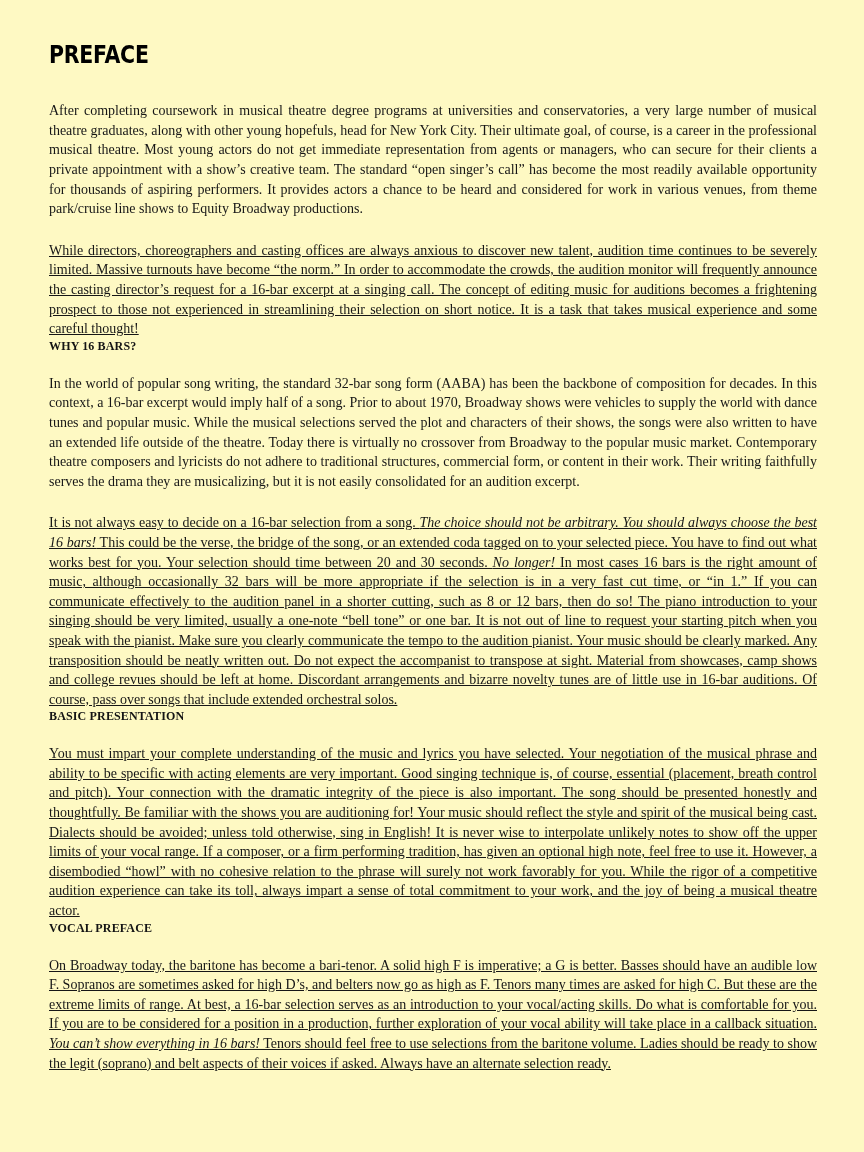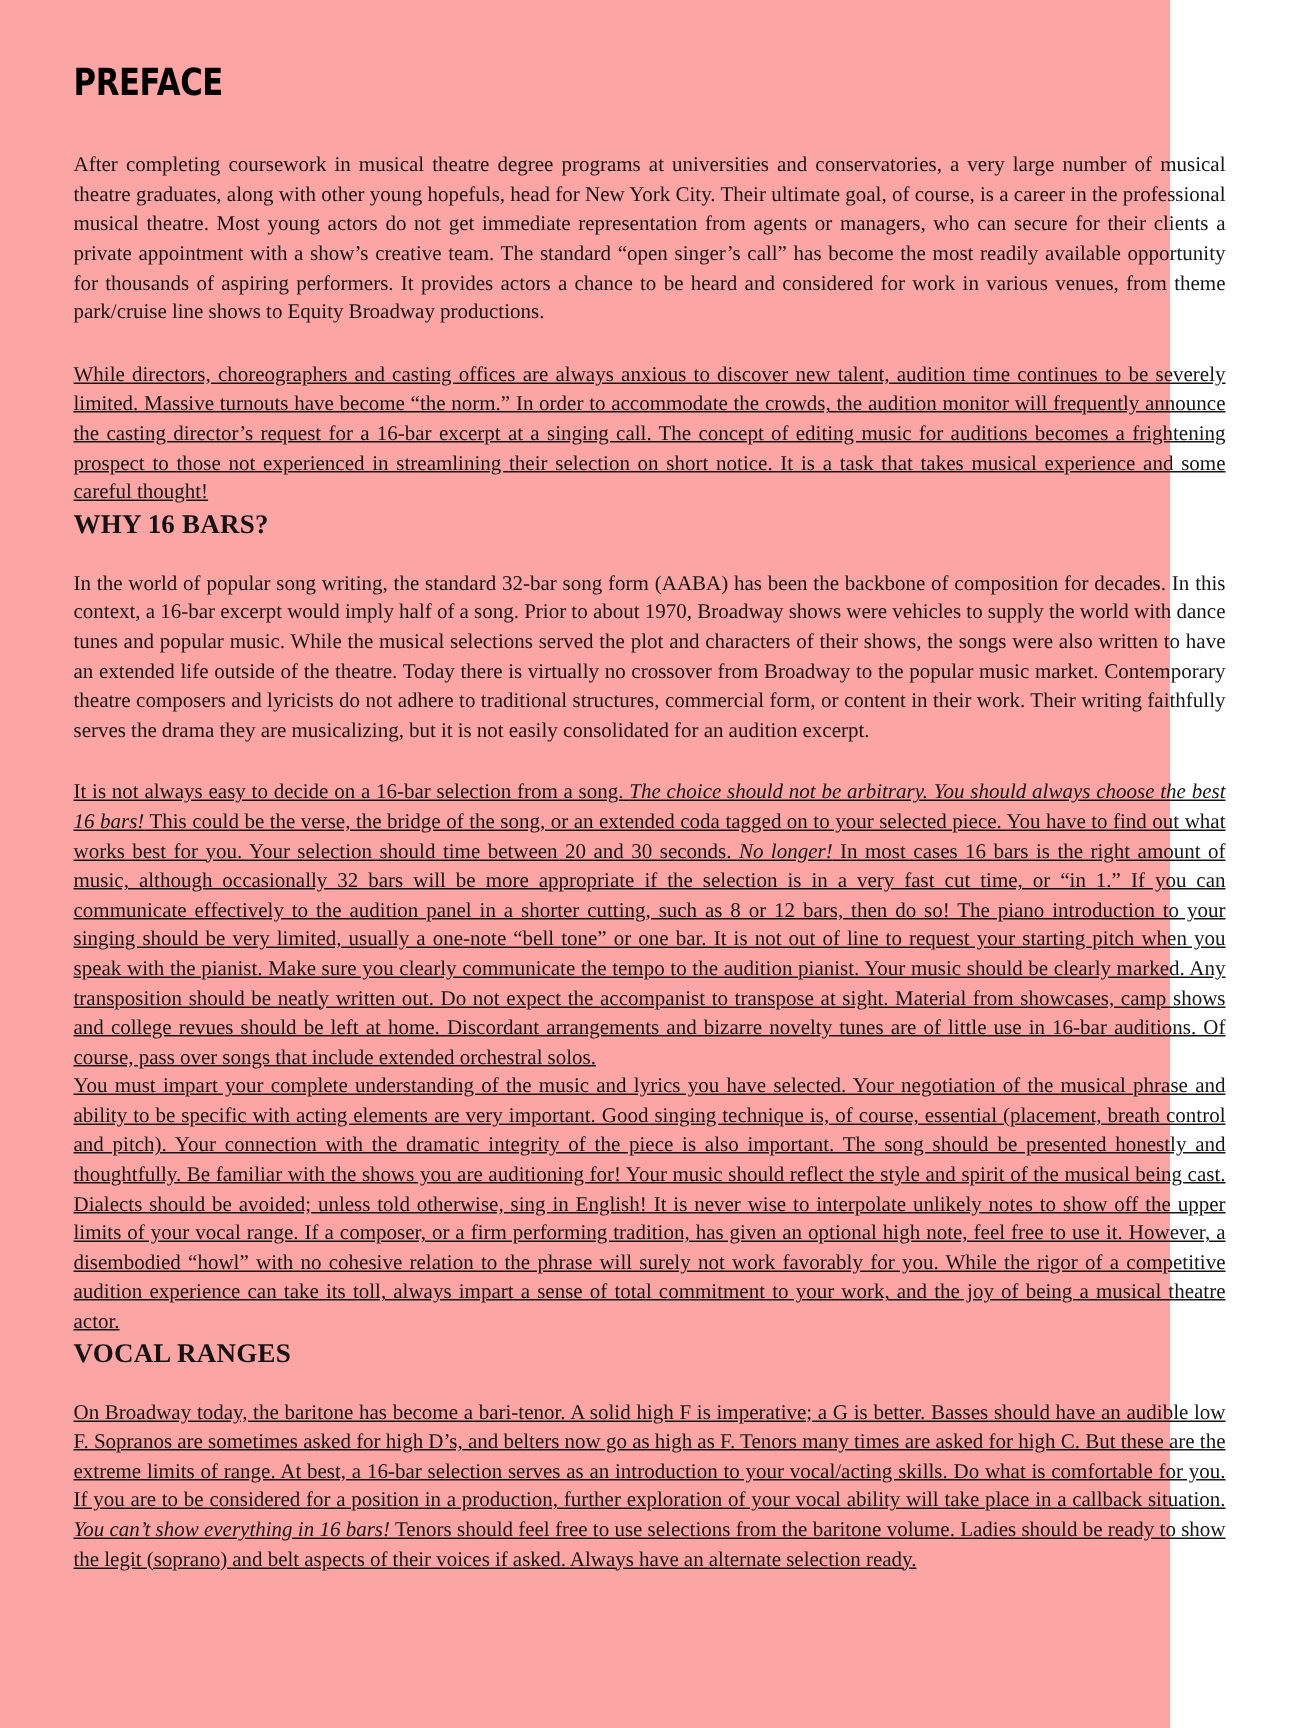--- a/index.html
+++ b/index.html
@@ -9,23 +9,23 @@
   body {
     width: 864px;
     height: 1152px;
     background: #ffffff;
     font-family: "Liberation Serif", "DejaVu Serif", serif;
     color: #1a1a1a;
     overflow: hidden;
   }
   .page {
     position: relative;
-    width: 780px;
+    width: 864px;
     height: 1152px;
-    background: #fca5a5;
+    background: #fef9c3;
     box-sizing: border-box;
   }
   .content {
     position: absolute;
     left: 49px;
     top: 42px;
     width: 768px;
   }
   .doc-title {
     font-family: "DejaVu Sans", "Liberation Sans", sans-serif;
@@ -34,21 +34,21 @@
     letter-spacing: -0.3px;
     line-height: 1.05;
     margin: 0 0 33px 0;
     color: #000000;
     transform: scaleX(0.82);
     transform-origin: left center;
   }
   .section-heading {
     font-family: "Liberation Serif", "DejaVu Serif", serif;
     font-weight: 700;
-    font-size: 18px;
+    font-size: 12px;
     letter-spacing: 0.15px;
     margin: 0 0 20px 0;
     color: #141414;
   }
   p.para {
     font-size: 14px;
     line-height: 19.6px;
     text-align: justify;
     margin: 0 0 22px 0;
     color: #161616;
@@ -77,22 +77,23 @@
         <section class="block">
           <p class="para"><span>After completing coursework in musical theatre degree programs at universities and conservatories, a very large number of musical theatre graduates, along with other young hopefuls, head for New York City. Their ultimate goal, of course, is a career in the professional musical theatre. Most young actors do not get immediate representation from agents or managers, who can secure for their clients a private appointment with a show’s creative team. The standard “open singer’s call” has become the most readily available opportunity for thousands of aspiring performers. It provides actors a chance to be heard and considered for work in various venues, from theme park/cruise line shows to Equity Broadway productions.</span></p>
           <p class="para"><span>While directors, choreographers and casting offices are always anxious to discover new talent, audition time continues to be severely limited. Massive turnouts have become “the norm.” In order to accommodate the crowds, the audition monitor will frequently announce the casting director’s request for a 16-bar excerpt at a singing call. The concept of editing music for auditions becomes a frightening prospect to those not experienced in streamlining their selection on short notice. It is a task that takes musical experience and some careful thought!</span></p>
         </section>
         <section class="block">
           <h2 class="section-heading">WHY 16 BARS?</h2>
           <p class="para"><span>In the world of popular song writing, the standard 32-bar song form (AABA) has been the backbone of composition for decades. In this context, a 16-bar excerpt would imply half of a song. Prior to about 1970, Broadway shows were vehicles to supply the world with dance tunes and popular music. While the musical selections served the plot and characters of their shows, the songs were also written to have an extended life outside of the theatre. Today there is virtually no crossover from Broadway to the popular music market. Contemporary theatre composers and lyricists do not adhere to traditional structures, commercial form, or content in their work. Their writing faithfully serves the drama they are musicalizing, but it is not easily consolidated for an audition excerpt.</span></p>
           <p class="para"><span>It is not always easy to decide on a 16-bar selection from a song. </span><span class="em">The choice should not be arbitrary. You should always choose the best 16 bars!</span><span> This could be the verse, the bridge of the song, or an extended coda tagged on to your selected piece. You have to find out what works best for you. Your selection should time between 20 and 30 seconds. </span><span class="em">No longer!</span><span> In most cases 16 bars is the right amount of music, although occasionally 32 bars will be more appropriate if the selection is in a very fast cut time, or “in 1.” If you can communicate effectively to the audition panel in a shorter cutting, such as 8 or 12 bars, then do so! The piano introduction to your singing should be very limited, usually a one-note “bell tone” or one bar.  It is not out of line to request your starting pitch when you speak with the pianist. Make sure you clearly communicate the tempo to the audition pianist. Your music should be clearly marked. Any transposition should be neatly written out. Do not expect the accompanist to transpose at sight. Material from showcases, camp shows and college revues should be left at home. Discordant arrangements and bizarre novelty tunes are of little use in 16-bar auditions. Of course, pass over songs that include extended orchestral solos.</span></p>
         </section>
         <section class="block">
+          <h2 class="section-heading">BASIC PRESENTATION</h2>
           <p class="para"><span>You must impart your complete understanding of the music and lyrics you have selected. Your negotiation of the musical phrase and ability to be specific with acting elements are very important. Good singing technique is, of course, essential (placement, breath control and pitch). Your connection with the dramatic integrity of the piece is also important. The song should be presented honestly and thoughtfully. Be familiar with the shows you are auditioning for! Your music should reflect the style and spirit of the musical being cast. Dialects should be avoided; unless told otherwise, sing in English! It is never wise to interpolate unlikely notes to show off the upper limits of your vocal range. If a composer, or a firm performing tradition, has given an optional high note, feel free to use it. However, a disembodied “howl” with no cohesive relation to the phrase will surely not work favorably for you. While the rigor of a competitive audition experience can take its toll, always impart a sense of total commitment to your work, and the joy of being a musical theatre actor.</span></p>
         </section>
         <section class="block">
-          <h2 class="section-heading">VOCAL RANGES</h2>
+          <h2 class="section-heading">VOCAL PREFACE</h2>
           <p class="para"><span>On Broadway today, the baritone has become a bari-tenor. A solid high F is imperative; a G is better. Basses should have an audible low F.  Sopranos are sometimes asked for high D’s, and belters now go as high as F. Tenors many times are asked for high C. But these are the extreme limits of range. At best, a 16-bar selection serves as an introduction to your vocal/acting skills. Do what is comfortable for you. If you are to be considered for a position in a production, further exploration of your vocal ability will take place in a callback situation. </span><span class="em">You can’t show everything in 16 bars!</span><span> Tenors should feel free to use selections from the baritone volume. Ladies should be ready to show the legit (soprano) and belt aspects of their voices if asked. Always have an alternate selection ready.</span></p>
         </section>
       </div>
 
   </div>
 </div>
 
 </body></html>

